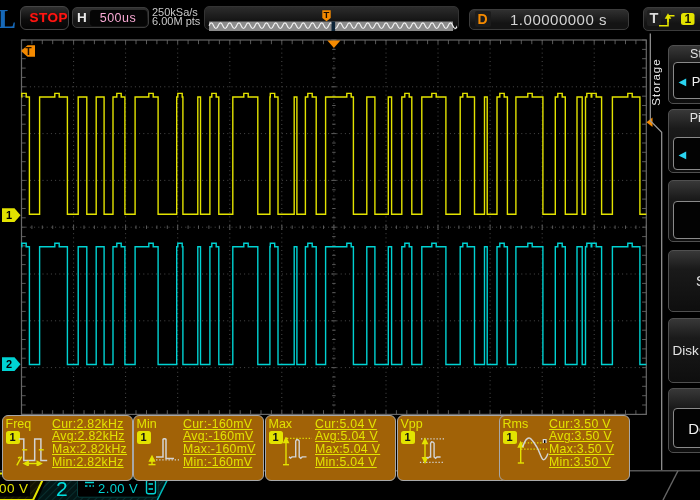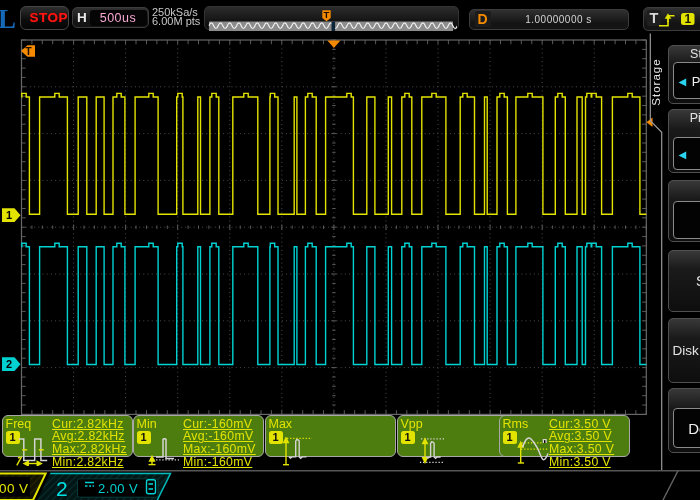--- a/index.html
+++ b/index.html
@@ -18,32 +18,32 @@
 #hbox b { position:absolute; left:4px; top:2.5px; color:#e8e8e8; font-size:13.5px; }
 #hbox .inner { position:absolute; left:16.5px; top:2.5px; width:57px; height:16px; background:#050505;
   border-radius:3px; color:#f9a8d4; font-size:12.5px; text-align:center; line-height:16px; letter-spacing:0.5px; }
 #rate { position:absolute; left:152px; top:8px; color:#c8c8c8; font-size:11px; line-height:8.8px; }
 #membar { position:absolute; left:204px; top:5.5px; width:254.5px; height:24.5px; border-radius:5px;
   background:linear-gradient(#2c2c2c,#101010 75%); border:1px solid #333; }
 #dbox { position:absolute; left:468.5px; top:8.5px; width:160px; height:21.5px; border-radius:5px;
   background:linear-gradient(#303030,#141414 70%); border:1px solid #3c3c3c; }
 #dbox b { position:absolute; left:5px; top:1.5px; color:#f58a00; font-size:14px; background:#1c1c1c; padding:0 3px; border-radius:2px;}
 #dbox .inner { position:absolute; left:24px; top:2px; width:130px; height:16px;
-  color:#d4d4d4; font-size:10px; text-align:center; line-height:16px; letter-spacing:0.5px; }
+  color:#d4d4d4; font-size:15px; text-align:center; line-height:16px; letter-spacing:0.5px; }
 #tbox { position:absolute; left:642.5px; top:7px; width:70px; height:23.5px; border-radius:5px;
   background:linear-gradient(#303030,#141414 70%); border:1px solid #3c3c3c; }
 #tbox b { position:absolute; left:3px; top:2px; color:#d8d8d8; font-size:14.5px; background:#1f1f1f; padding:0 3px; border-radius:2px; }
 #sidebar { position:absolute; left:652px; top:33px; width:48px; height:437px; overflow:hidden; }
 .sbtn { position:absolute; left:16px; width:88px; border-radius:5px;
   background:linear-gradient(#383838,#1a1a1a 30%,#0e0e0e); border:1px solid #505050; color:#e4e4e4; }
 .sbtn .ti { font-size:12.5px; text-align:center; margin-top:1px; }
 .sbtn .ibox { position:absolute; left:3.5px; right:3.5px; background:#030303; border:1px solid #8a8a8a;
   border-radius:4px; font-size:13px; text-align:center; color:#f0f0f0; }
 .arr { color:#2ad4f0; font-size:10px; position:absolute; left:5px; top:0; }
-.mp { position:absolute; top:415.4px; width:130.5px; height:42px; background:#4d7c0f;
+.mp { position:absolute; top:415.4px; width:130.5px; height:66px; background:#a16207;
   border:1.2px solid #a8a8a8; border-radius:6px; }
 .ml { position:absolute; left:2.5px; top:0.5px; color:#e3e300; font-size:12.5px; }
 .mb { position:absolute; left:2.5px; top:15px; width:14px; height:13px; background:#e3e300; border-radius:2.5px;
   color:#111; font-size:11px; font-weight:bold; text-align:center; line-height:13px; }
 .ic { position:absolute; }
 .mv { position:absolute; left:49px; top:1.2px; color:#e3e300; font-size:12.3px; line-height:12.85px; letter-spacing:0.3px; white-space:pre;text-decoration:underline; }
 </style></head>
 <body>
 <div id="scr">
 <svg class="lay" width="700" height="500" viewBox="0 0 700 500">
@@ -509,20 +509,21 @@
       <div class="mb">1</div>
       <svg class="ic" style="left:16.5px;top:21px" width="33" height="29" viewBox="0 0 33 29">
 <path d="M4,1.3 H29" stroke="#e3e300" stroke-width="1.3" stroke-dasharray="1.3 1.8" fill="none"></path>
 <g stroke="#e3e300" stroke-width="1.4" fill="#e3e300">
 <polygon points="3,0.8 0.7,5.6 5.3,5.6"></polygon>
           <line x1="3" y1="4.5" x2="3" y2="27.7"></line>
           <line x1="0" y1="27.7" x2="6" y2="27.7"></line>
 </g>
 <path d="M6,19.9 L7.5,21.1 L9,19.9 H12.7 V4.1 L13.7,2.5 L15.2,2.8 L16.2,4.1 V19.9 L17.7,21.2 L19.2,19.9 H23.5" fill="none" stroke="#d4d4d4" stroke-width="1.4"></path>
 </svg>
+      <div class="mv"><div>Cur:5.04 V</div><div>Avg:5.04 V</div><div>Max:5.04 V</div><div>Min:5.04 V</div></div>
     </div>
 <div class="mp" style="left:397px">
       <div class="ml">Vpp</div>
       <div class="mb">1</div>
       <svg class="ic" style="left:20px;top:21px" width="30" height="29" viewBox="0 0 30 29">
 <path d="M3,1.9 H27.6" stroke="#d4d4d4" stroke-width="1.2" stroke-dasharray="1.3 1.8" fill="none"></path>
 <path d="M1.9,25.4 H26.6" stroke="#d4d4d4" stroke-width="1.2" stroke-dasharray="1.3 1.8" fill="none"></path>
 <g stroke="#e3e300" stroke-width="1.4" fill="#e3e300">
 <line x1="7" y1="4.5" x2="7" y2="23"></line>
 <polygon points="7,1.9 4.7,6.6 9.3,6.6"></polygon>

